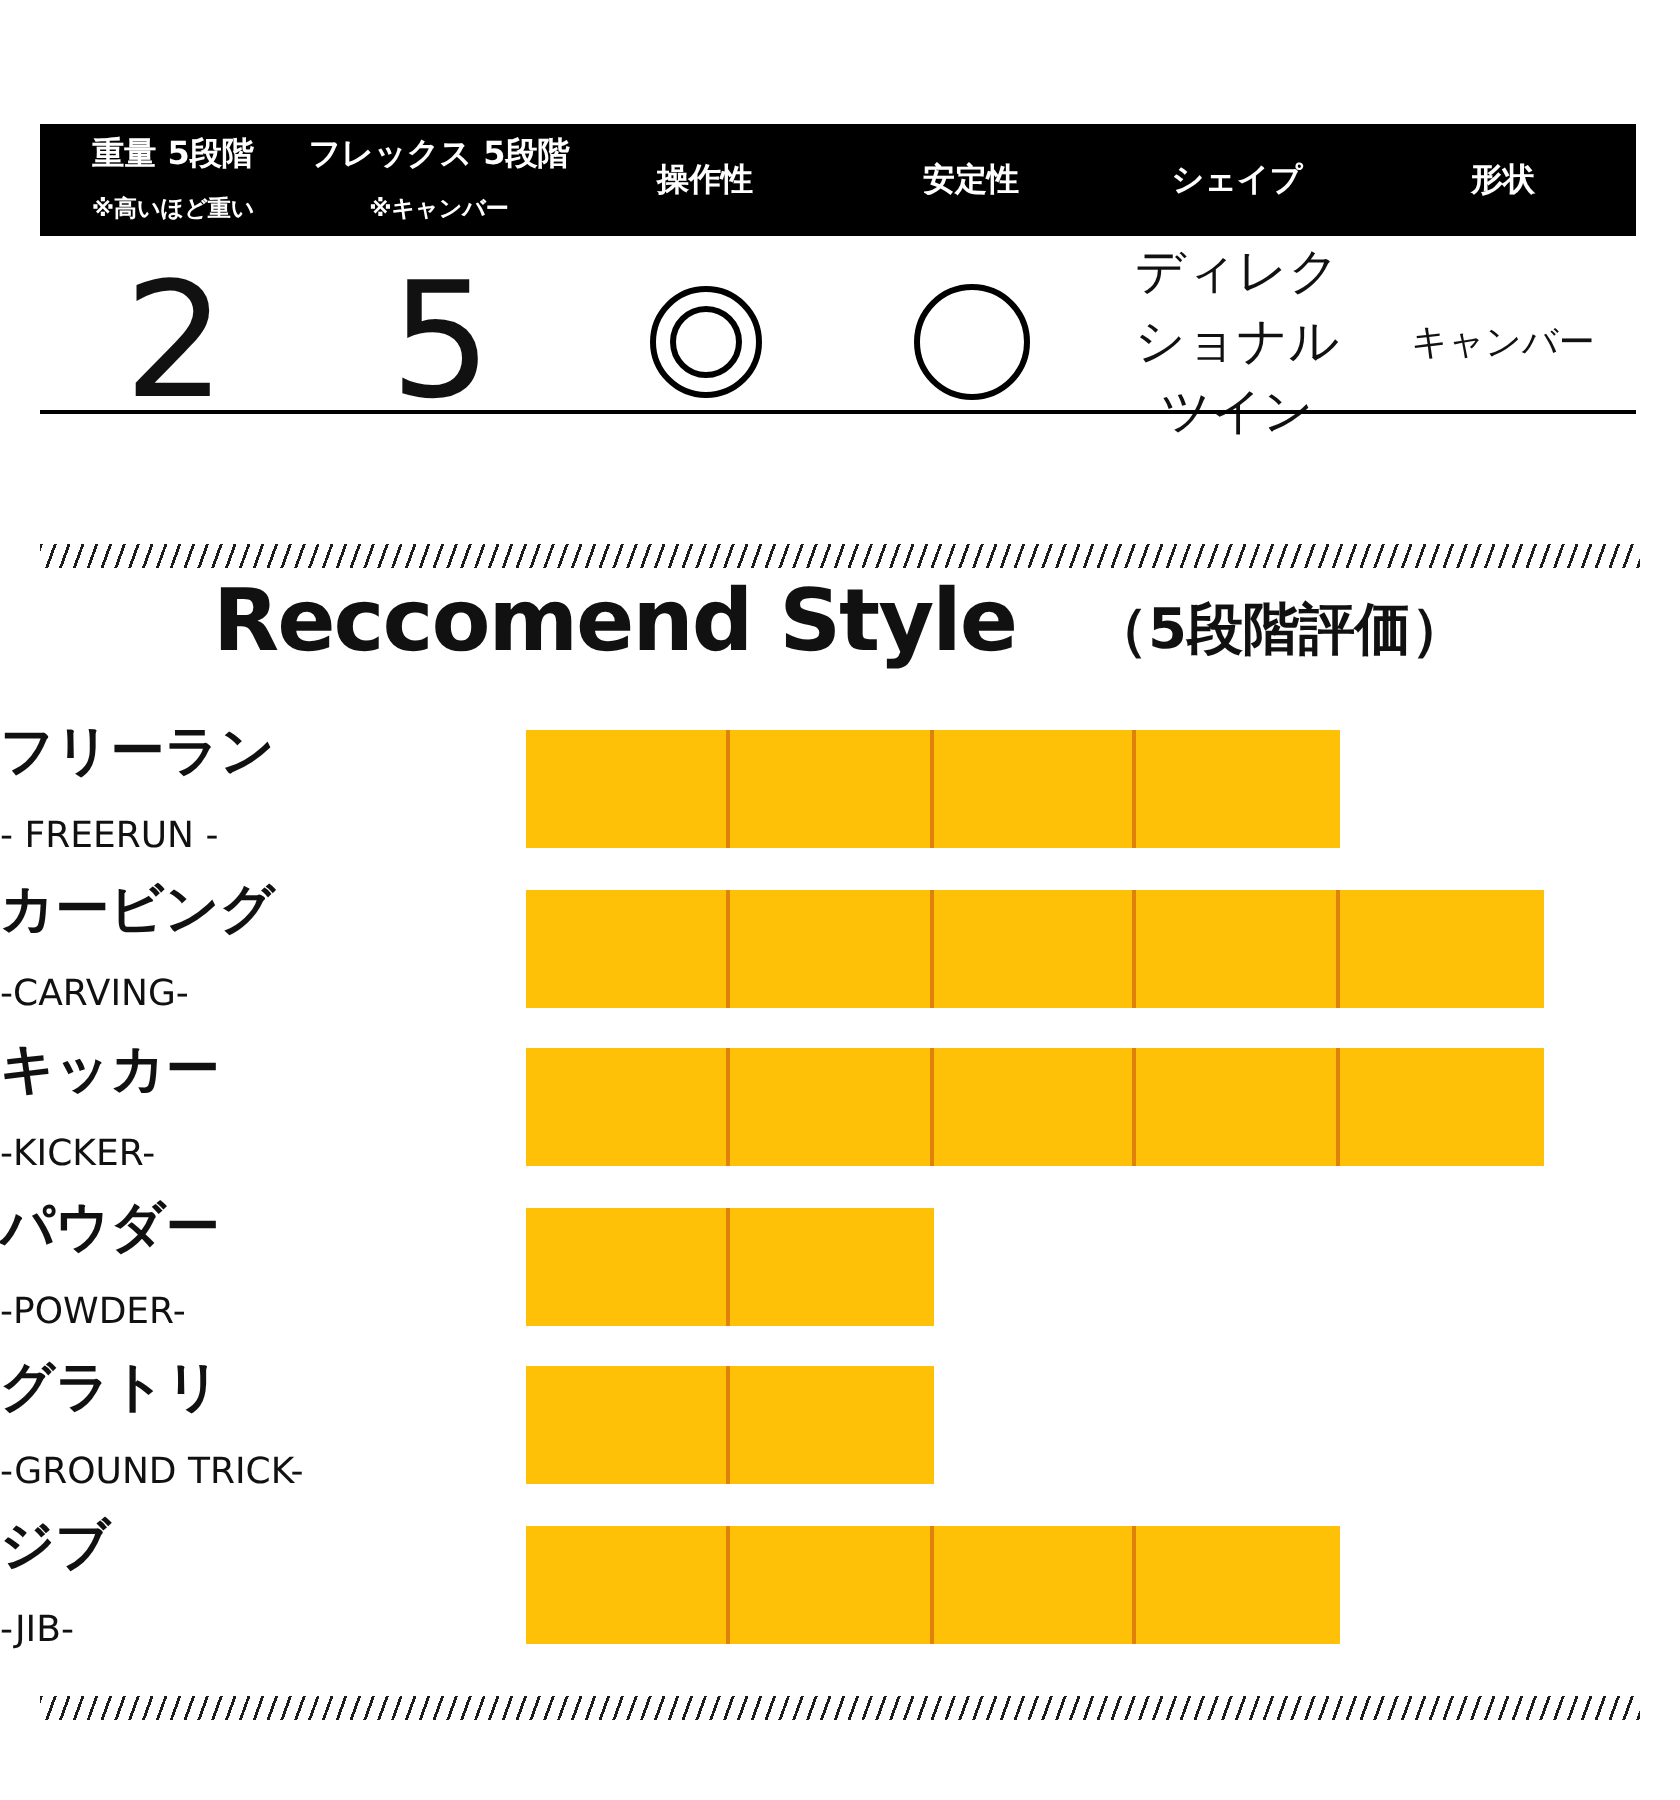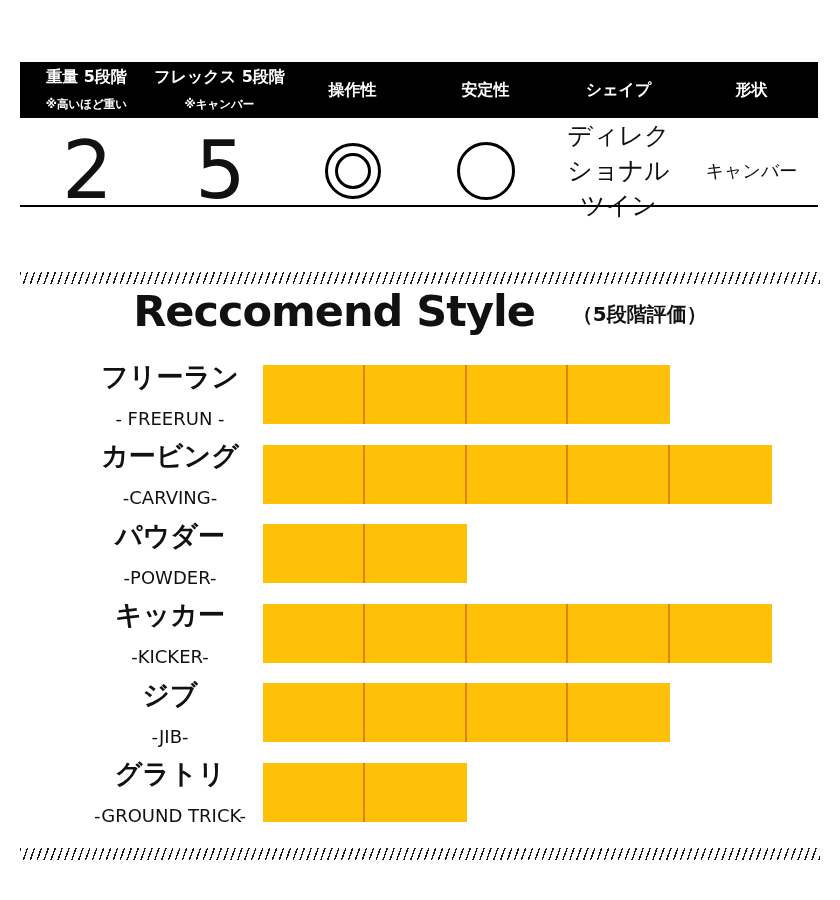--- a/index.html
+++ b/index.html
@@ -28,26 +28,26 @@
   
   .hatch{position:absolute;left:20px;width:800px;height:12px;
          background:repeating-linear-gradient(110deg,#1c1c1c 0px,#1c1c1c 1.4px,transparent 1.4px,transparent 6.5px);}
   .hatch.top{top:272px;}
   .hatch.bottom{top:848px;}
 
   
   .title-row{position:absolute;left:0;top:288px;width:840px;display:flex;
              justify-content:center;align-items:center;gap:38px;}
   .chart-title{font-size:43px;font-weight:bold;letter-spacing:-1px;line-height:1.1;}
-  .chart-subtitle{font-size:20px;font-weight:bold;padding-top:6px;}
+  .chart-subtitle{font-size:28px;font-weight:bold;padding-top:6px;}
 
   
   #chart{position:absolute;left:0;top:365px;width:840px;}
   .chart-row{position:relative;height:59px;margin-bottom:20.5px;}
-  .chart-label{position:absolute;left:0;top:50%;transform:translateY(-50%);width:340px;text-align:center;}
+  .chart-label{position:absolute;left:0;top:50%;transform:translateY(-50%);width:340px;}
   .label-ja{font-size:27px;font-weight:bold;line-height:1.15;}
   .label-en{font-size:18px;line-height:1.2;margin-top:16px;}
   .chart-bar{position:absolute;left:263px;top:0;height:59px;display:flex;}
   .bar-seg{width:101.8px;height:100%;box-sizing:border-box;
            background:var(--bar-color,#FFC107);border-right:2px solid var(--sep-color,#E0820A);}
   .bar-seg:last-child{border-right:none;}
 </style>
 </head>
 <body>
 
@@ -117,59 +117,59 @@
         <div class="chart-bar" aria-label="カービング 5/5">
           <div class="bar-seg"></div>
           <div class="bar-seg"></div>
           <div class="bar-seg"></div>
           <div class="bar-seg"></div>
           <div class="bar-seg"></div>
         </div>
       </div>
       <div class="chart-row">
         <div class="chart-label">
+          <div class="label-ja">キッカー</div>
+          <div class="label-en">-KICKER-</div>
+        </div>
+        <div class="chart-bar" aria-label="キッカー 5/5">
+          <div class="bar-seg"></div>
+          <div class="bar-seg"></div>
+          <div class="bar-seg"></div>
+          <div class="bar-seg"></div>
+          <div class="bar-seg"></div>
+        </div>
+      </div>
+      <div class="chart-row">
+        <div class="chart-label">
           <div class="label-ja">パウダー</div>
           <div class="label-en">-POWDER-</div>
         </div>
         <div class="chart-bar" aria-label="パウダー 2/5">
           <div class="bar-seg"></div>
           <div class="bar-seg"></div>
         </div>
       </div>
       <div class="chart-row">
         <div class="chart-label">
-          <div class="label-ja">キッカー</div>
-          <div class="label-en">-KICKER-</div>
+          <div class="label-ja">グラトリ</div>
+          <div class="label-en">-GROUND TRICK-</div>
         </div>
-        <div class="chart-bar" aria-label="キッカー 5/5">
-          <div class="bar-seg"></div>
-          <div class="bar-seg"></div>
-          <div class="bar-seg"></div>
+        <div class="chart-bar" aria-label="グラトリ 2/5">
           <div class="bar-seg"></div>
           <div class="bar-seg"></div>
         </div>
       </div>
       <div class="chart-row">
         <div class="chart-label">
           <div class="label-ja">ジブ</div>
           <div class="label-en">-JIB-</div>
         </div>
         <div class="chart-bar" aria-label="ジブ 4/5">
           <div class="bar-seg"></div>
           <div class="bar-seg"></div>
           <div class="bar-seg"></div>
           <div class="bar-seg"></div>
         </div>
       </div>
-      <div class="chart-row">
-        <div class="chart-label">
-          <div class="label-ja">グラトリ</div>
-          <div class="label-en">-GROUND TRICK-</div>
-        </div>
-        <div class="chart-bar" aria-label="グラトリ 2/5">
-          <div class="bar-seg"></div>
-          <div class="bar-seg"></div>
-        </div>
-      </div>
     </div>
 
   <div class="hatch bottom"></div>
 </div>
 
 </body></html>

